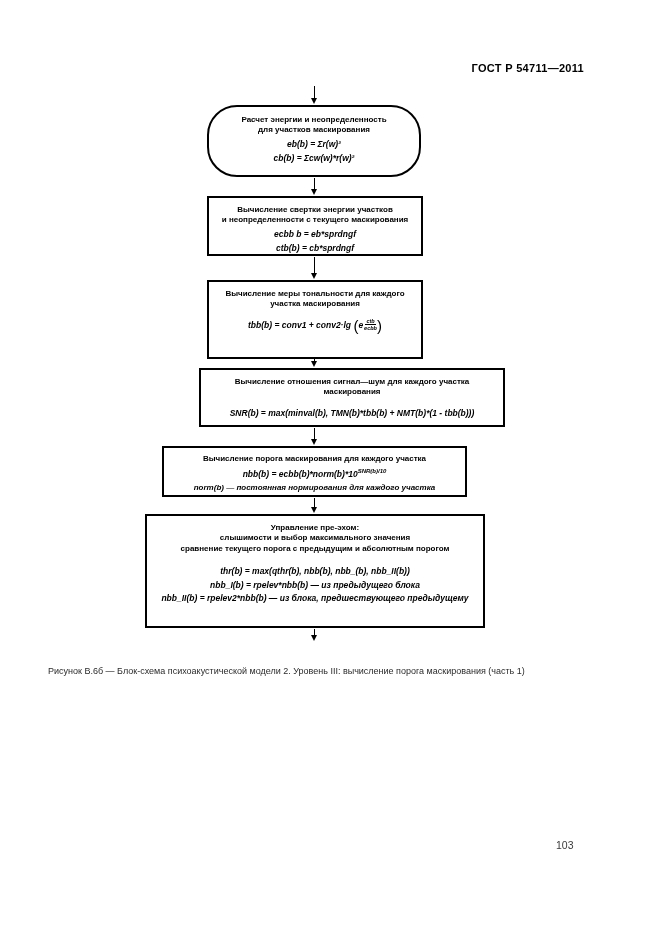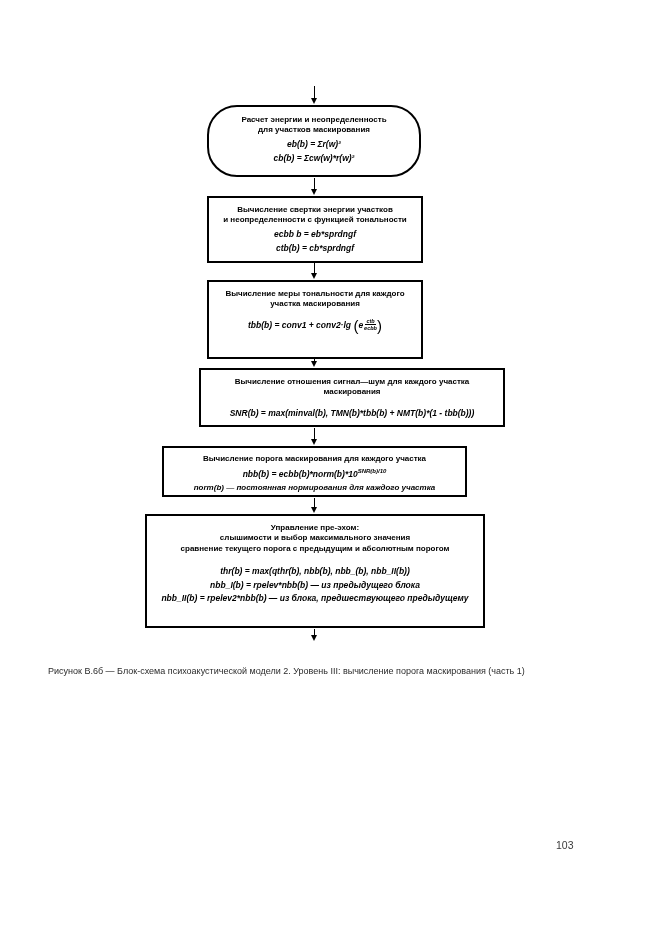--- a/index.html
+++ b/index.html
@@ -61,56 +61,57 @@
     position:absolute; left:48px; top:666px; width:600px;
     font-size:9px; color:#2b2b2b; white-space:nowrap;
   }
   .page-number {
     position:absolute; left:556px; top:839px;
     font-size:10.5px; color:#3a3a3a;
   }
 
   
   #box1 { left:207px; top:105px; width:214px; height:72px; padding-top:8px;border-radius:30px; }
-  #box2 { left:207px; top:196px; width:216px; height:67px; padding-top:7px; }
+  #box2 { left:207px; top:196px; width:216px; height:60px; padding-top:7px; }
   #box3 { left:207px; top:280px; width:216px; height:79px; padding-top:7px; }
   #box4 { left:162px; top:368px; width:306px; height:59px; padding-top:7px;margin-left:37px; }
   #box5 { left:162px; top:446px; width:305px; height:51px; padding-top:6px; }
   #box6 { left:145px; top:514px; width:340px; height:114px; padding-top:7px; }
 
   #box3 .fc-formula { margin-top:6px; }
   #box4 .fc-formula { margin-top:10px; }
   #box6 .f1 { margin-top:12px; }
   #box6 .f2 { margin-top:2px; }
   #box6 .f3 { margin-top:2px; }
 </style>
 </head>
 <body>
 
 <div class="page">
 
+  <div class="doc-header">ГОСТ Р 54711—2011</div>
 
   <div class="arrow" style="top:86px;  height:13px;"></div>
   <div class="arrow" style="top:178px; height:12px;"></div>
   <div class="arrow" style="top:257px; height:17px;"></div>
   <div class="arrow" style="top:350px; height:12px;"></div>
   <div class="arrow" style="top:428px; height:12px;"></div>
   <div class="arrow" style="top:498px; height:10px;"></div>
   <div class="arrow" style="top:629px; height:7px;"></div>
 
   <div class="fc-box" id="box1">
     <div class="fc-title">Расчет энергии и неопределенность</div>
     <div class="fc-title">для участков маскирования</div>
     <div class="fc-formula">eb(b) = Σr(w)²</div>
     <div class="fc-formula">cb(b) = Σcw(w)*r(w)²</div>
   </div>
 
   <div class="fc-box" id="box2">
     <div class="fc-title">Вычисление свертки энергии участков</div>
-    <div class="fc-title">и неопределенности с функцией тональности</div>
+    <div class="fc-title">и неопределенности с текущего маскирования</div>
     <div class="fc-formula">ecbb b = eb*sprdngf</div>
     <div class="fc-formula">ctb(b) = cb*sprdngf</div>
   </div>
 
   <div class="fc-box" id="box3">
     <div class="fc-title">Вычисление меры тональности для каждого</div>
     <div class="fc-title">участка маскирования</div>
     <div class="fc-formula">
       <span>tbb(b) = conv1 + conv2·lg</span>
       <span class="bigparen">(</span><span>e</span><span class="supfrac">

